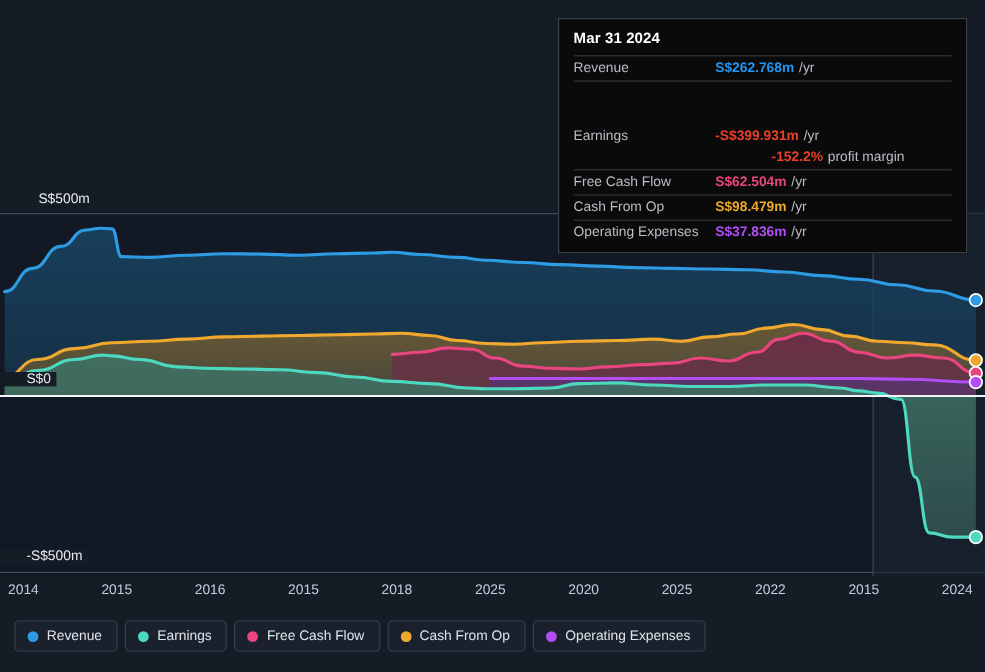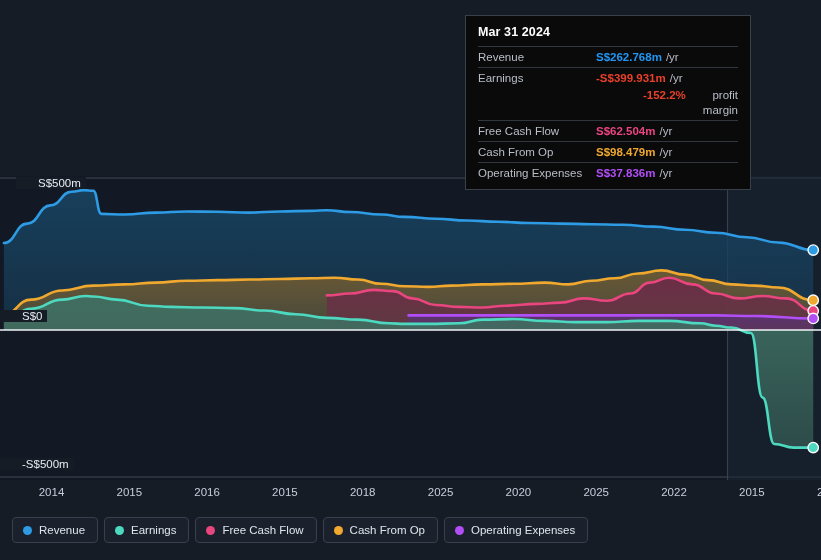--- a/index.html
+++ b/index.html
@@ -27,43 +27,42 @@
   
   .y-label {
     position: absolute;
     font-size: 11.5px;
     color: #e8ecf2;
     white-space: nowrap;
     background: #151c26;
     padding: 0 5px 0 22px;
     z-index: 5;
   }
-  #y-top   { left: 16px; top: 160px; margin-top: 17px; }
+  #y-top   { left: 10px; top: 160px; }
   #y-zero  { left: 0; top: 310px; }
   #y-bot   { left: 0; top: 458px; }
 
   #x-axis {
     position: absolute;
     left: 0; top: 486px;
     width: 821px; height: 18px;
   }
   .x-label {
     position: absolute;
     font-size: 11.5px;
     color: #c7cedb;
     transform: translateX(-50%);
     white-space: nowrap;
-    margin-left: 32px;
   }
 
   
   #tooltip {
     position: absolute;
     left: 465px; top: 15px;
-    width: 286px;
+    width: 341px;
     background: #0a0a0a;
     border: 1px solid #3a3f49;
     padding: 8px 12px 6px 12px;
     z-index: 20;
   }
   #tt-date {
     color: #ffffff;
     font-size: 12.5px;
     font-weight: bold;
     padding: 1px 0 7px 0;
@@ -189,21 +188,21 @@
   <div id="tooltip">
     <div id="tt-date">Mar 31 2024</div>
     <div id="tt-rows">
         <div class="tt-row">
           <span class="tt-name">Revenue</span>
           <span class="tt-val" style="color: rgb(33, 150, 243);">S$262.768m</span>
           <span class="tt-unit">/yr</span>
         </div>
         <div class="tt-row">
           <span class="tt-name">Earnings</span>
-          <span class="tt-val" style="color: rgb(232, 64, 42);">-S$399.931m</span>
+          <span class="tt-val" style="color: rgb(232, 64, 42); margin-top: 36px;">-S$399.931m</span>
           <span class="tt-unit">/yr</span>
         </div>
         <div class="tt-row sub">
           <span class="tt-name"></span>
           <span class="tt-val" style="color: rgb(232, 64, 42); margin-left: 47px;">-152.2%</span>
           <span class="tt-unit">profit margin</span>
         </div>
         <div class="tt-row">
           <span class="tt-name">Free Cash Flow</span>
           <span class="tt-val" style="color: rgb(233, 69, 127);">S$62.504m</span>

